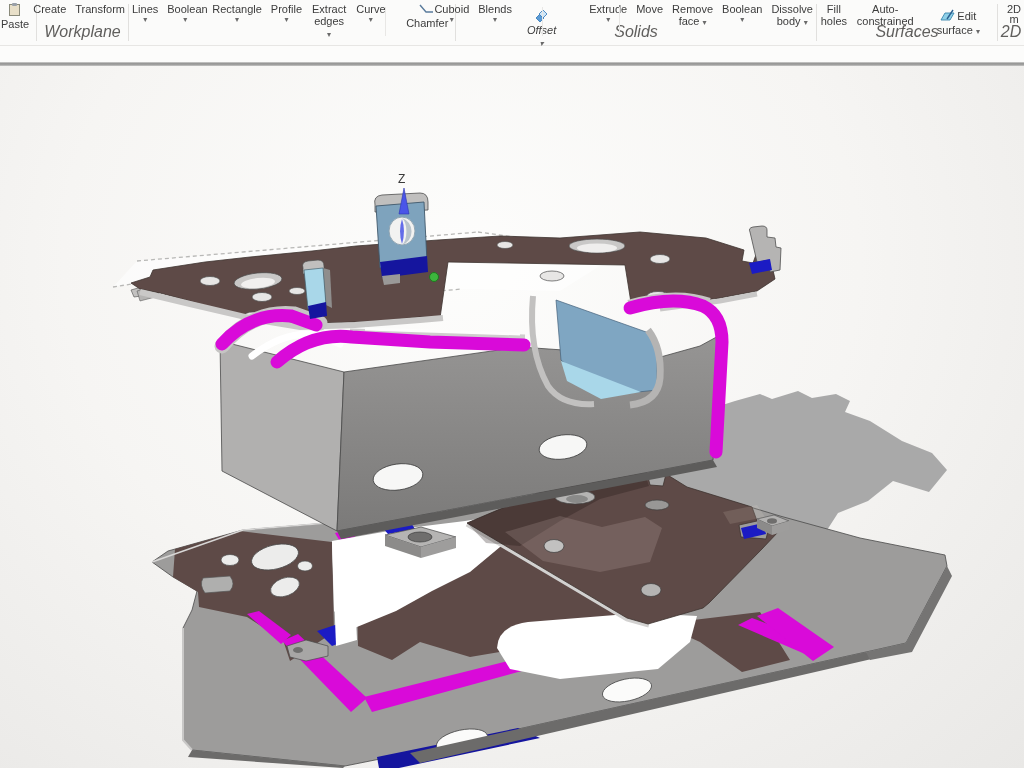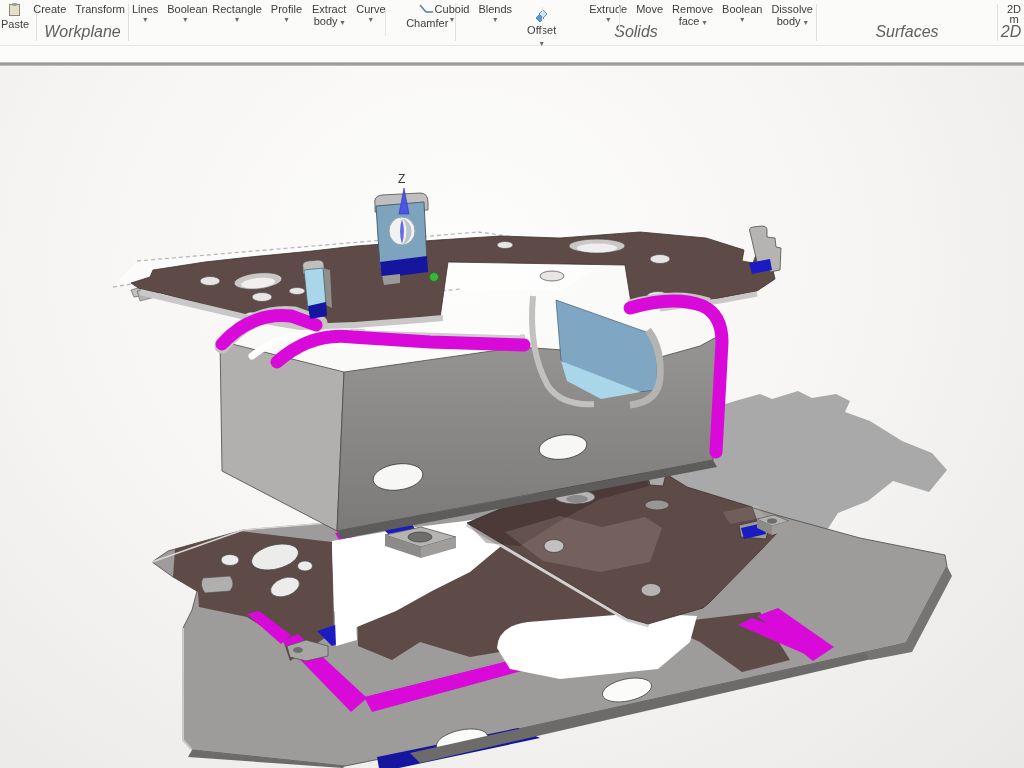--- a/index.html
+++ b/index.html
@@ -57,59 +57,71 @@
       <div class="glabel">Workplane</div>
     </div>
     <div class="rdiv" style="left:128px;"></div>
 
     <div class="rgroup" style="left:129px;width:326px;">
       <div class="btns">
         <div class="rbtn" style="width:32px"><span>Lines</span><span class="arrow-b">▾</span></div>
         <div class="rbtn" style="width:36px"><span>Boolean</span><span class="arrow-b">▾</span></div>
         <div class="rbtn" style="width:54px"><span>Rectangle</span><span class="arrow-b">▾</span></div>
         <div class="rbtn" style="width:38px"><span>Profile</span><span class="arrow-b">▾</span></div>
-        <div class="rbtn" style="width:44px"><span>Extract body</span> <span class="arrow-i">▾</span></div>
+        <div class="rbtn" style="width:44px"><span>Extract edges</span> <span class="arrow-i">▾</span></div>
         <div class="rbtn" style="width:34px"><span>Curve</span><span class="arrow-b">▾</span></div>
         <div class="rbtn" style="margin-left:8px">
           <span class="ic">
             <svg width="16" height="12" viewBox="0 0 16 12">
                 <path d="M2,2 L8,9 L15,9" fill="none" stroke="#5a7b9c" stroke-width="1.4"></path>
               </svg>
           </span><span>Chamfer</span>
         </div>
       </div>
     </div>
     <div class="rdiv sub" style="left:385px;"></div>
     <div class="rdiv" style="left:455px;"></div>
 
     <div class="rgroup" style="left:456px;width:360px;">
       <div class="btns">
         <div class="rbtn" style="width:38px"><span>Cuboid</span><span class="arrow-b">▾</span></div>
         <div class="rbtn" style="width:36px"><span>Blends</span><span class="arrow-b">▾</span></div>
-        <div class="rbtn" style="margin:6px 4px 0 6px;">
+        <div class="rbtn" style="margin:6px 4px 0 6px;font-style:italic;">
           <span class="ic">
             <svg width="15" height="13" viewBox="0 0 15 13">
                 <path d="M3,9 l4,-4 4,4 -4,4 z" fill="#5b9bd5" stroke="#2e75b6" stroke-width="0.8"></path>
                 <path d="M6,5 l4,-4 4,4 -4,4 z" fill="#cfe6f7" stroke="#2e75b6" stroke-width="0.8"></path>
               </svg>
           </span><span>Offset</span> <span class="arrow-i">▾</span>
         </div>
         <div class="rbtn" style="width:40px;margin-left:20px"><span>Extrude</span><span class="arrow-b">▾</span></div>
         <div class="rbtn" style="width:30px"><span>Move</span></div>
         <div class="rbtn" style="width:46px"><span>Remove face</span> <span class="arrow-i">▾</span></div>
         <div class="rbtn" style="width:44px"><span>Boolean</span><span class="arrow-b">▾</span></div>
         <div class="rbtn" style="width:48px"><span>Dissolve body</span> <span class="arrow-i">▾</span></div>
       </div>
       <div class="glabel">Solids</div>
     </div>
     <div class="rdiv sub" style="left:542px;"></div>
     <div class="rdiv sub" style="left:619px;"></div>
     <div class="rdiv" style="left:816px;"></div>
 
     <div class="rgroup" style="left:817px;width:180px;">
+      <div class="btns">
+        <div class="rbtn" style="width:32px"><span>Fill holes</span></div>
+        <div class="rbtn" style="width:64px"><span>Auto-constrained</span></div>
+        <div class="rbtn" style="margin-top:6px">
+          <span class="ic">
+            <svg width="15" height="13" viewBox="0 0 15 13">
+                <path d="M1,11 L5,4 L14,4 L10,11 Z" fill="#8fd0e8" stroke="#3a87ad" stroke-width="0.9"></path>
+                <path d="M7,10 L13,1" stroke="#2a5f8f" stroke-width="1.4"></path>
+              </svg>
+          </span><span>Edit surface</span> <span class="arrow-i">▾</span>
+        </div>
+      </div>
       <div class="glabel">Surfaces</div>
     </div>
     <div class="rdiv" style="left:997px;"></div>
 
     <div class="rgroup" style="left:998px;width:26px;overflow:hidden;">
       <div class="btns">
         <div class="rbtn">
           <span>2D</span>
           <span class="arrow-b" style="color:#3c3c3c;font-size:11px">m</span>
         </div>

